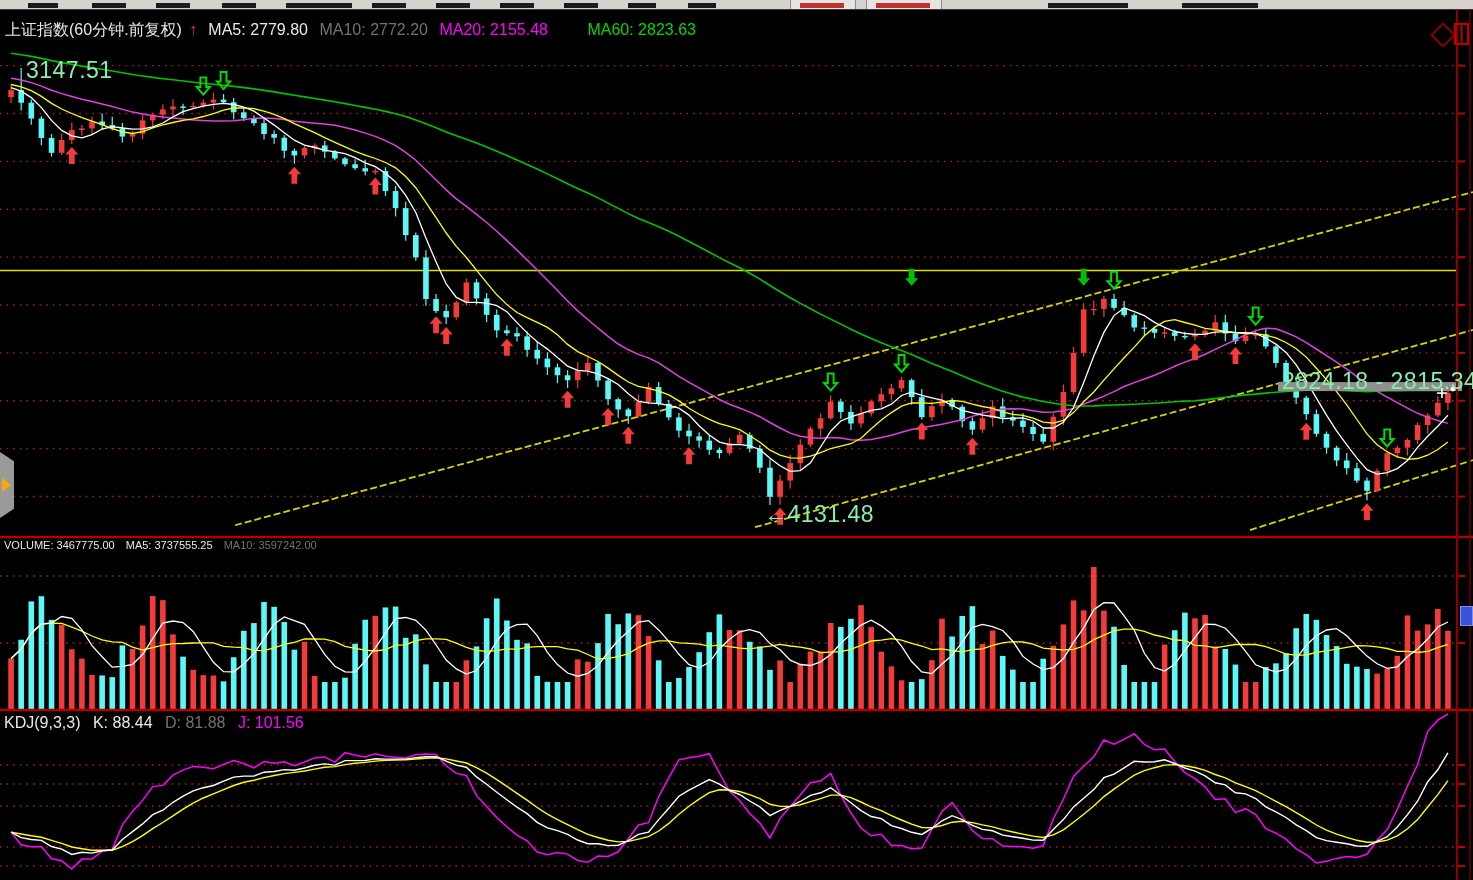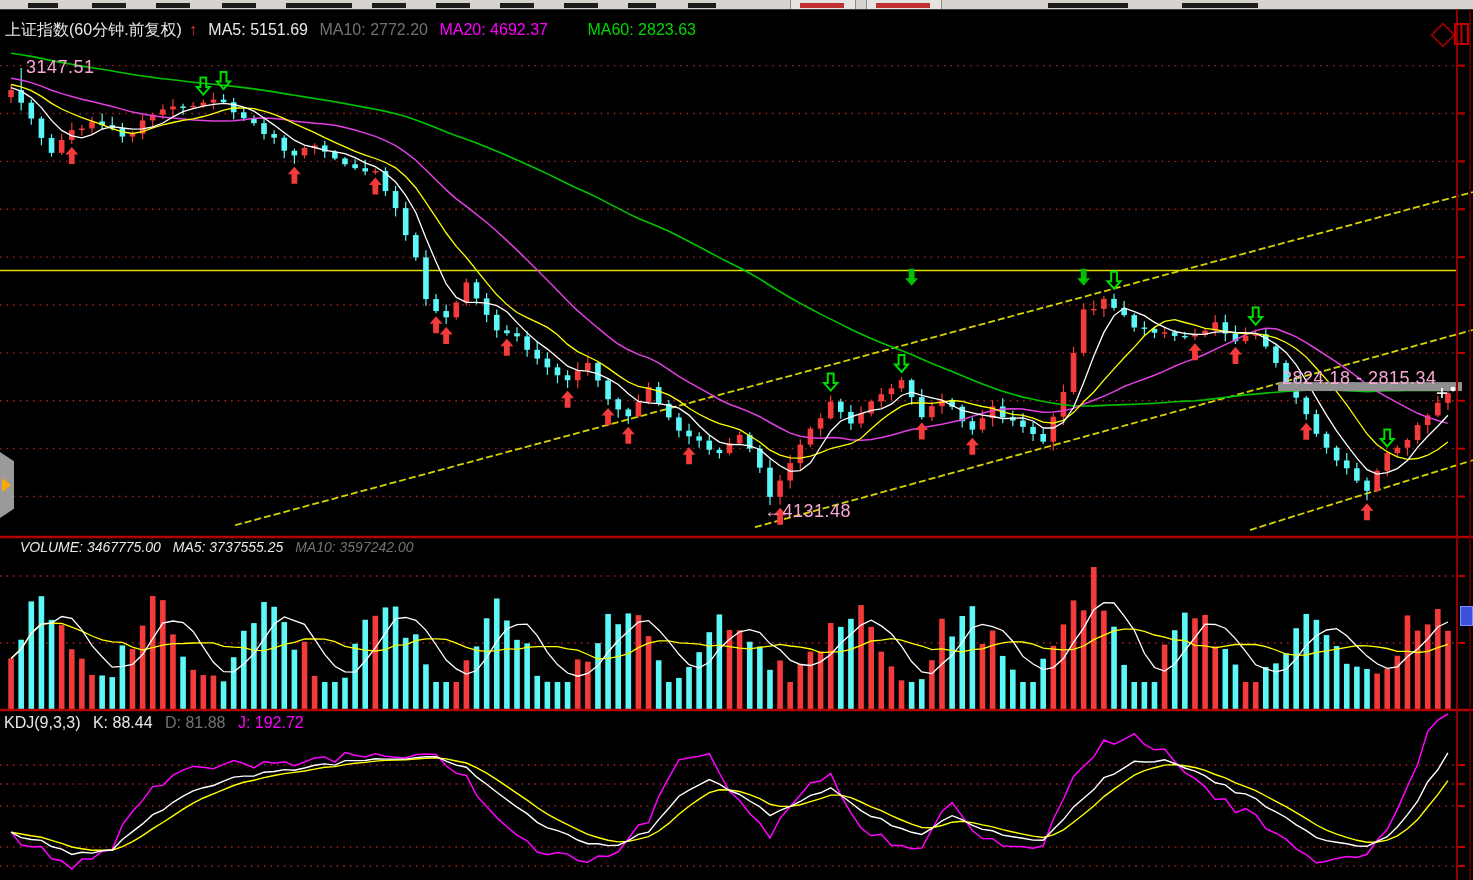--- a/index.html
+++ b/index.html
@@ -3,26 +3,26 @@
 <meta charset="utf-8">
 <style>
   html,body{margin:0;padding:0;background:#000;}
   #root{position:relative;width:1473px;height:880px;background:#000;overflow:hidden;
         font-family:"Liberation Sans","DejaVu Sans",sans-serif;}
   #menu-bar{position:absolute;left:0;top:0;width:1473px;height:9px;background:#d6d3ce;border-bottom:1px solid #3c3c3c;}
   .mfrag{position:absolute;top:3px;height:5px;background:#1c1c1c;}
   .mbtn{position:absolute;top:0;height:9px;background:#e6e4e0;border-left:1px solid #8a8a8a;border-right:1px solid #8a8a8a;}
   .mred{position:absolute;top:3px;height:5px;background:#c03030;}
   svg{position:absolute;left:0;top:0;}
-  .olabel{position:absolute;color:#f9a8d4;font-size:18px;letter-spacing:0.5px;white-space:nowrap;}
+  .olabel{position:absolute;color:#86efac;font-size:23px;letter-spacing:0.5px;white-space:nowrap;}
   #main-header{position:absolute;left:5px;top:20px;font-size:16px;white-space:nowrap;}
   #main-header span{margin-right:7px;}
   .t-white{color:#e8e8e8;} .t-yellow{color:#737373;} .t-magenta{color:#ff00ff;} .t-green{color:#00d800;margin-left:28px;}
   .t-red{color:#f43b3b;font-weight:bold;}
-  #vol-header{position:absolute;left:20px;top:539px;font-size:14px;white-space:nowrap;font-style:italic;}
+  #vol-header{position:absolute;left:4px;top:539px;font-size:11px;white-space:nowrap;}
   #vol-header span{margin-right:8px;}
   #kdj-header{position:absolute;left:4px;top:714px;font-size:16px;white-space:nowrap;}
   #kdj-header span{margin-right:8px;}
   #left-tab{position:absolute;left:0;top:452px;width:14px;height:66px;background:#9a9a9a;
             clip-path:polygon(0 0,100% 14%,100% 86%,0 100%);}
   #left-tab .tri{position:absolute;left:2px;top:26px;width:0;height:0;
             border-left:9px solid #ffa800;border-top:7px solid transparent;border-bottom:7px solid transparent;}
   #vol-corner-btn{position:absolute;left:1460px;top:606px;width:13px;height:20px;background:#3c50dc;
             border:1px solid #8090ff;box-sizing:border-box;}
 </style>
@@ -567,41 +567,41 @@
         </g>
         <g transform="translate(1455,24)">
           <rect x="0" y="0" width="13" height="20" fill="none" stroke="#c00000" stroke-width="2"></rect>
           <line x1="6.5" y1="0" x2="6.5" y2="20" stroke="#c00000" stroke-width="2"></line>
         </g>
       </g>
     </svg>
 
   <div id="main-header">
     <span class="t-white">上证指数(60分钟.前复权)</span><span class="t-red">↑</span>
-    <span class="t-white">MA5: 5151.69</span>
+    <span class="t-white">MA5: 2779.80</span>
     <span class="t-yellow">MA10: 2772.20</span>
-    <span class="t-magenta">MA20: 4692.37</span>
+    <span class="t-magenta">MA20: 2155.48</span>
     <span class="t-green">MA60: 2823.63</span>
   </div>
 
   <div class="olabel" style="left:26px;top:57px;">3147.51</div>
   <div class="olabel" style="left:764px;top:501px;">←4131.48</div>
   <div class="olabel" style="left:1282px;top:368px;">2824.18 - 2815.34</div>
 
   <div id="vol-header">
     <span class="t-white">VOLUME: 3467775.00</span>
     <span class="t-white">MA5: 3737555.25</span>
     <span class="t-yellow">MA10: 3597242.00</span>
   </div>
 
   <div id="kdj-header">
     <span class="t-white">KDJ(9,3,3)</span>
     <span class="t-white">K: 88.44</span>
     <span class="t-yellow">D: 81.88</span>
-    <span class="t-magenta">J: 192.72</span>
+    <span class="t-magenta">J: 101.56</span>
   </div>
 
   <div id="left-tab">
     <div class="tri"></div>
   </div>
 
   <div id="vol-corner-btn"></div>
 
 </div>
 

